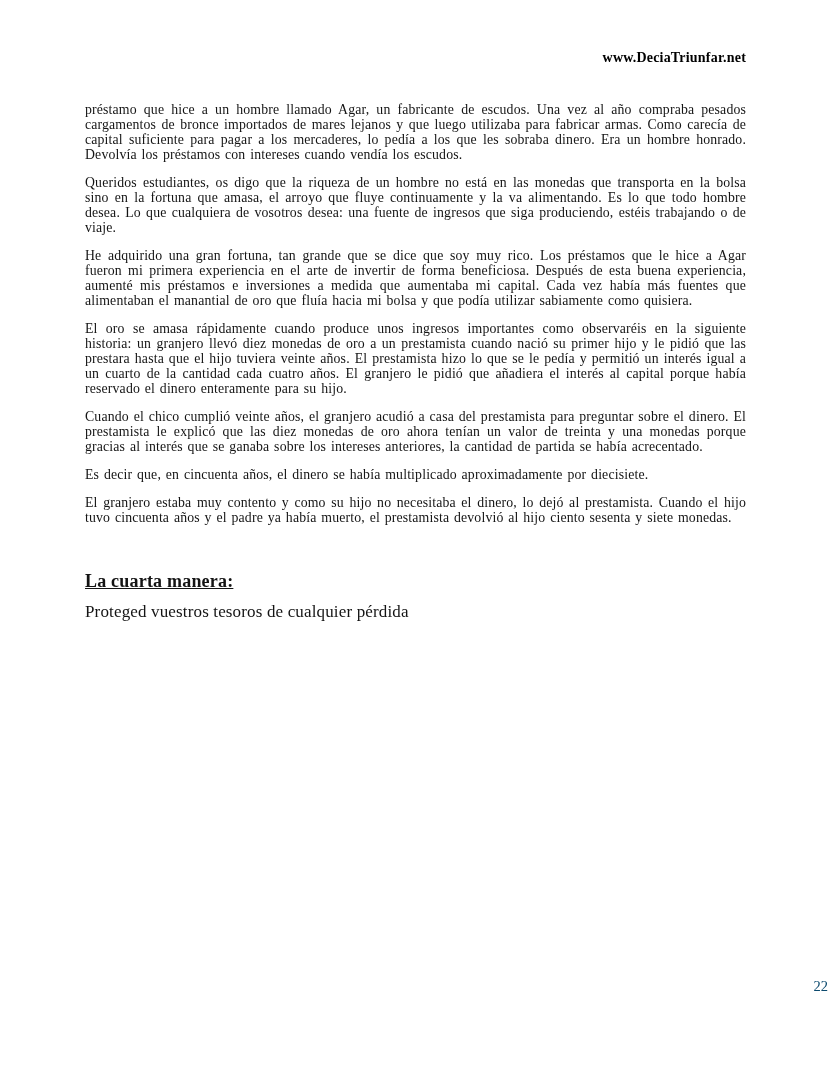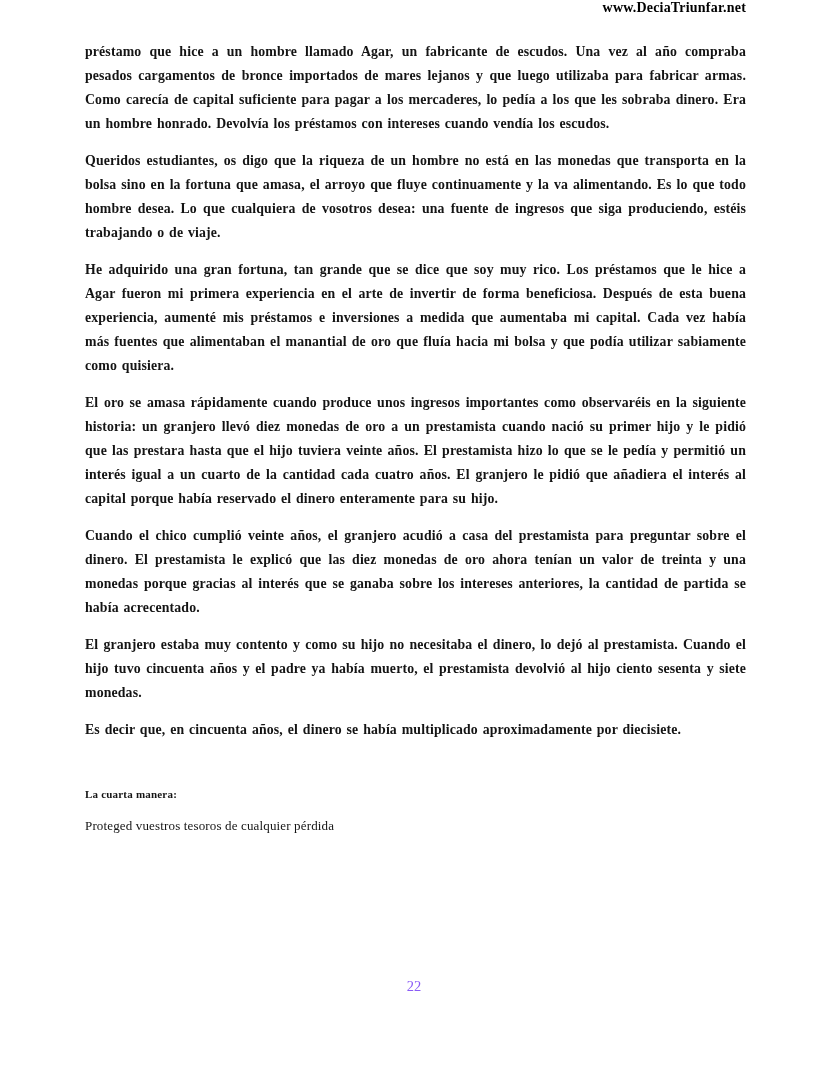--- a/index.html
+++ b/index.html
@@ -18,69 +18,70 @@
   .page {
     position: absolute;
     left: 85px;
     top: 0;
     width: 661px;
   }
   .site-header {
     text-align: right;
     font-weight: bold;
     font-size: 14px;
-    margin-bottom: 24px;
+    padding-top: 50px;
+    margin-bottom: 36px;
     color: #000000;
     letter-spacing: 0.2px;
   }
   .body-text p {
     margin: 0 0 13px 0;
     font-size: 13.8px;
-    line-height: 24px;
+    line-height: 15px;
     text-align: justify;
     letter-spacing: 0.15px;
     word-spacing: 1.2px;
-    font-weight: bold;
   }
   .section-heading {
-    font-size: 11px;
+    font-size: 18px;
     font-weight: bold;
-    margin: 46px 0 18px 0;
+    margin: 46px 0 10px 0;
     letter-spacing: 0.2px;
+    text-decoration: underline;
   }
   .section-sub {
-    font-size: 13px;
+    font-size: 17px;
     margin: 0;
     letter-spacing: 0.15px;
   }
   .page-number {
     position: absolute;
     left: 0;
     right: 0;
     top: 978px;
-    text-align: center;
+    text-align: right;
     font-size: 14.5px;
-    color: #8b5cf6;
+    color: #0c4a6e;
   }
 </style>
 </head>
 <body>
 
 <div class="page">
 
   <div class="site-header">www.DeciaTriunfar.net</div>
 
   <div class="body-text">
     <p>préstamo que hice a un hombre llamado Agar, un fabricante de escudos. Una vez al año compraba pesados cargamentos de bronce importados de mares lejanos y que luego utilizaba para fabricar armas. Como carecía de capital suficiente para pagar a los mercaderes, lo pedía a los que les sobraba dinero. Era un hombre honrado. Devolvía los préstamos con intereses cuando vendía los escudos.</p>
     <p>Queridos estudiantes, os digo que la riqueza de un hombre no está en las monedas que transporta en la bolsa sino en la fortuna que amasa, el arroyo que fluye continuamente y la va alimentando. Es lo que todo hombre desea. Lo que cualquiera de vosotros desea: una fuente de ingresos que siga produciendo, estéis trabajando o de viaje.</p>
     <p>He adquirido una gran fortuna, tan grande que se dice que soy muy rico. Los préstamos que le hice a Agar fueron mi primera experiencia en el arte de invertir de forma beneficiosa. Después de esta buena experiencia, aumenté mis préstamos e inversiones a medida que aumentaba mi capital. Cada vez había más fuentes que alimentaban el manantial de oro que fluía hacia mi bolsa y que podía utilizar sabiamente como quisiera.</p>
     <p>El oro se amasa rápidamente cuando produce unos ingresos importantes como observaréis en la siguiente historia: un granjero llevó diez monedas de oro a un prestamista cuando nació su primer hijo y le pidió que las prestara hasta que el hijo tuviera veinte años. El prestamista hizo lo que se le pedía y permitió un interés igual a un cuarto de la cantidad cada cuatro años. El granjero le pidió que añadiera el interés al capital porque había reservado el dinero enteramente para su hijo.</p>
     <p>Cuando el chico cumplió veinte años, el granjero acudió a casa del prestamista para preguntar sobre el dinero. El prestamista le explicó que las diez monedas de oro ahora tenían un valor de treinta y una monedas porque gracias al interés que se ganaba sobre los intereses anteriores, la cantidad de partida se había acrecentado.</p>
+    <p>Es decir que, en cincuenta años, el dinero se había multiplicado aproximadamente por diecisiete.</p>
     <p>El granjero estaba muy contento y como su hijo no necesitaba el dinero, lo dejó al prestamista. Cuando el hijo tuvo cincuenta años y el padre ya había muerto, el prestamista devolvió al hijo ciento sesenta y siete monedas.</p>
-    <p>Es decir que, en cincuenta años, el dinero se había multiplicado aproximadamente por diecisiete.</p>
   </div>
 
   <h2 class="section-heading">La cuarta manera:</h2>
 
   <p class="section-sub">Proteged vuestros tesoros de cualquier pérdida</p>
 
 </div>
 
 <div class="page-number">22</div>
 

